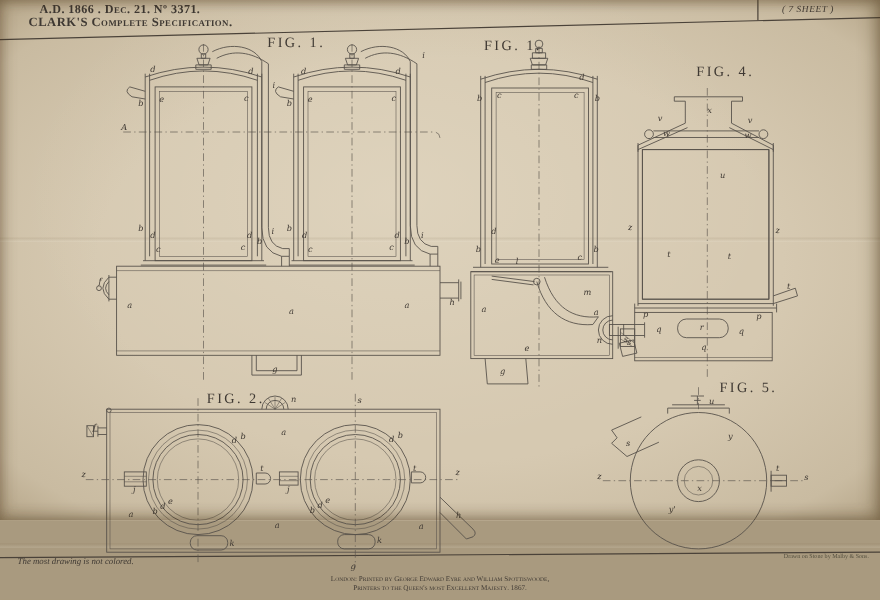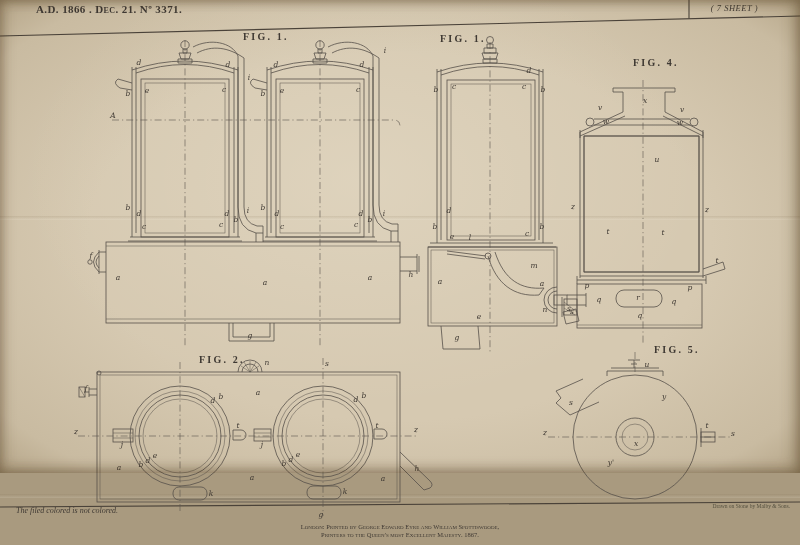--- a/index.html
+++ b/index.html
@@ -16,44 +16,45 @@
   }
   .vignette{position:absolute;inset:0;pointer-events:none;z-index:50;
     box-shadow:inset -7px 0 14px rgba(80,60,30,.28), inset 0 3px 8px rgba(80,60,30,.22),
                inset 0 -5px 12px rgba(80,60,30,.22), inset 6px 0 12px rgba(80,60,30,.14);}
   .crease{position:absolute;left:0;right:0;height:4px;pointer-events:none;z-index:2;
     background:linear-gradient(to bottom, rgba(110,90,60,.13), rgba(255,252,240,.14));}
   .hdr{position:absolute;z-index:10;white-space:nowrap;}
   .hdr-l1{left:36px;top:3px;font-size:11px;font-weight:bold;font-variant:small-caps;letter-spacing:.4px;}
   .hdr-l2{left:26px;top:15px;font-size:11.5px;font-weight:bold;font-variant:small-caps;letter-spacing:.4px;}
   .sheetlbl{position:absolute;right:42px;top:3px;font-size:8.5px;font-style:italic;z-index:10;letter-spacing:.5px;}
-  .figlbl{position:absolute;z-index:10;font-size:10px;font-weight:bold;letter-spacing:2.2px;white-space:nowrap;}
+  .figlbl{position:absolute;z-index:10;font-size:13px;font-weight:normal;letter-spacing:2.2px;white-space:nowrap;}
   svg.canvas{position:absolute;left:0;top:0;z-index:5;}
   .art path,.art rect,.art circle{fill:none;stroke:var(--line);stroke-width:.8;}
   .art .thin{stroke-width:.5;}
   .art .dash{stroke-width:.6;stroke-dasharray:7 3 1.2 3;stroke:var(--dashc);}
   .rule{stroke:#4a4239;stroke-width:1.1;fill:none;}
   .ann{font:italic 7.5px "DejaVu Serif", serif;fill:var(--ink);text-anchor:middle;stroke:none;}
   .note-left{position:absolute;left:16px;top:506px;font-size:8px;font-style:italic;z-index:10;}
   .credit{position:absolute;left:688px;top:503px;width:102px;text-align:right;font-size:5.5px;z-index:10;color:#55503f;}
   .imprint{position:absolute;left:200px;top:523px;width:400px;text-align:center;font-size:6.5px;
     line-height:7.5px;font-variant:small-caps;z-index:10;}
 </style>
 </head>
 <body>
 
 <div class="sheet">
 
   <div class="hdr hdr-l1">A.D. 1866 . Dec. 21. Nº 3371.</div>
+  <div class="hdr hdr-l2">CLARK'S Complete Specification.</div>
   <div class="sheetlbl">( 7 SHEET )</div>
 
   <div class="figlbl" style="left:243px;top:31px;">FIG. 1.</div>
   <div class="figlbl" style="left:440px;top:33px;">FIG. 1.</div>
   <div class="figlbl" style="left:613px;top:57px;padding-left:20px;">FIG. 4.</div>
-  <div class="figlbl" style="left:199px;top:354px;">FIG. 2.</div>
+  <div class="figlbl" style="left:188px;top:354px;">FIG. 2.</div>
   <div class="figlbl" style="left:622px;top:344px;margin-left:32px;">FIG. 5.</div>
 
   <svg class="canvas" width="800" height="545" viewBox="0 0 800 545">
     <defs>
       <pattern id="pebbles" width="28" height="24" patternUnits="userSpaceOnUse">
         <g fill="none" stroke="#5a554e" stroke-width="0.5">
           <path d="M3,3 Q7,0 11,3 Q13,6 10,9 Q6,11 3,8 Q1,5 3,3 Z"></path>
           <path d="M14,1 Q19,0 21,4 Q22,8 18,9 Q14,9 13,5 Z"></path>
           <path d="M23,3 Q27,2 27,6 Q26,10 22,9 Q21,6 23,3 Z"></path>
           <path d="M2,13 Q6,11 9,14 Q10,18 6,19 Q2,18 2,13 Z"></path>
@@ -300,21 +301,21 @@
         <text x="664" y="399" class="ann">y</text>
         <text x="611" y="465" class="ann">y'</text>
         <text x="571" y="405" class="ann">s</text>
         <text x="636" y="446" class="ann">x</text>
         <text x="545" y="435" class="ann">z</text>
         <text x="733" y="436" class="ann">s</text>
         <text x="707" y="428" class="ann">t</text>
       </g>
   </svg>
 
-  <div class="note-left">The filed colored is not colored.</div>
+  <div class="note-left">The most drawing is not colored.</div>
   <div class="credit">Drawn on Stone by Malby &amp; Sons.</div>
   <div class="imprint">
     <div>London: Printed by George Edward Eyre and William Spottiswoode,</div>
     <div>Printers to the Queen's most Excellent Majesty. 1867.</div>
   </div>
 
   <div class="crease" style="top:216px;"></div>
   <div class="crease" style="top:494px;"></div>
   <div class="vignette"></div>
 </div>

